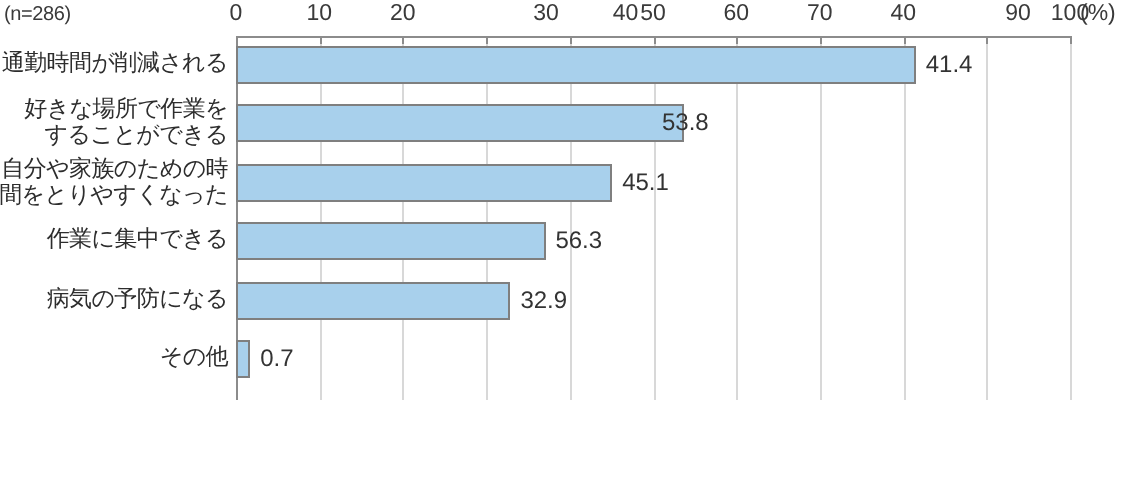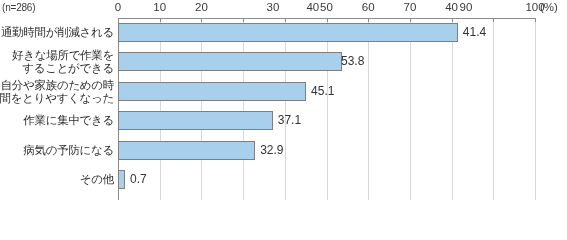--- a/index.html
+++ b/index.html
@@ -145,21 +145,21 @@
       <div class="tick-label" style="left: 284.8px; margin-left: 28px;">40</div>
       <div class="tick-mark" style="left: 326.5px;"></div>
       <div class="tick-label" style="left: 326.5px;">50</div>
       <div class="tick-mark" style="left: 368.2px;"></div>
       <div class="tick-label" style="left: 368.2px;">60</div>
       <div class="tick-mark" style="left: 409.9px;"></div>
       <div class="tick-label" style="left: 409.9px;">70</div>
       <div class="tick-mark" style="left: 451.6px;"></div>
       <div class="tick-label" style="left: 451.6px;">40</div>
       <div class="tick-mark" style="left: 493.3px;"></div>
-      <div class="tick-label" style="left: 466px;">90</div>
+      <div class="tick-label" style="left: 509px;">90</div>
       <div class="tick-mark" style="left: 535px;"></div>
       <div class="tick-label" style="left: 535px;">100</div>
     </div>
   <div id="grid-layer">
       <div class="gridline" style="left: 159.7px;"></div>
       <div class="gridline" style="left: 201.4px;"></div>
       <div class="gridline" style="left: 243.1px;"></div>
       <div class="gridline" style="left: 284.8px;"></div>
       <div class="gridline" style="left: 326.5px;"></div>
       <div class="gridline" style="left: 368.2px;"></div>
@@ -174,32 +174,32 @@
   <div id="rows-layer">
       <div class="row" style="top: 23px;">
         <div class="cat-label" style="top: 3px;">通勤時間が削減される</div>
         <div class="bar" style="width: 339.855px;"></div>
         <div class="value-label" style="left: 462.855px;">41.4</div>
       </div>
       <div class="row" style="top: 52.4px;">
         <div class="cat-label" style="top: -3px;">好きな場所で作業を
 することができる</div>
         <div class="bar" style="width: 224.346px;"></div>
-        <div class="value-label" style="left: 341px;">53.8</div>
+        <div class="value-label" style="left: 331px;">53.8</div>
       </div>
       <div class="row" style="top: 81.8px;">
         <div class="cat-label" style="top: -3px;">自分や家族のための時
 間をとりやすくなった</div>
         <div class="bar" style="width: 188.067px;"></div>
         <div class="value-label" style="left: 311.067px;">45.1</div>
       </div>
       <div class="row" style="top: 111.2px;">
         <div class="cat-label" style="top: 3px;">作業に集中できる</div>
         <div class="bar" style="width: 154.707px;"></div>
-        <div class="value-label" style="left: 277.707px;">37.1</div>
+        <div class="value-label" style="left: 277.707px;">56.3</div>
       </div>
       <div class="row" style="top: 140.6px;">
         <div class="cat-label" style="top: 3px;">病気の予防になる</div>
         <div class="bar" style="width: 137.193px;"></div>
         <div class="value-label" style="left: 260.193px;">32.9</div>
       </div>
       <div class="row" style="top: 170px;">
         <div class="cat-label" style="top: 3px;">その他</div>
         <div class="bar" style="width: 7.089px;"></div>
         <div class="value-label" style="left: 130.089px;">0.7</div>

